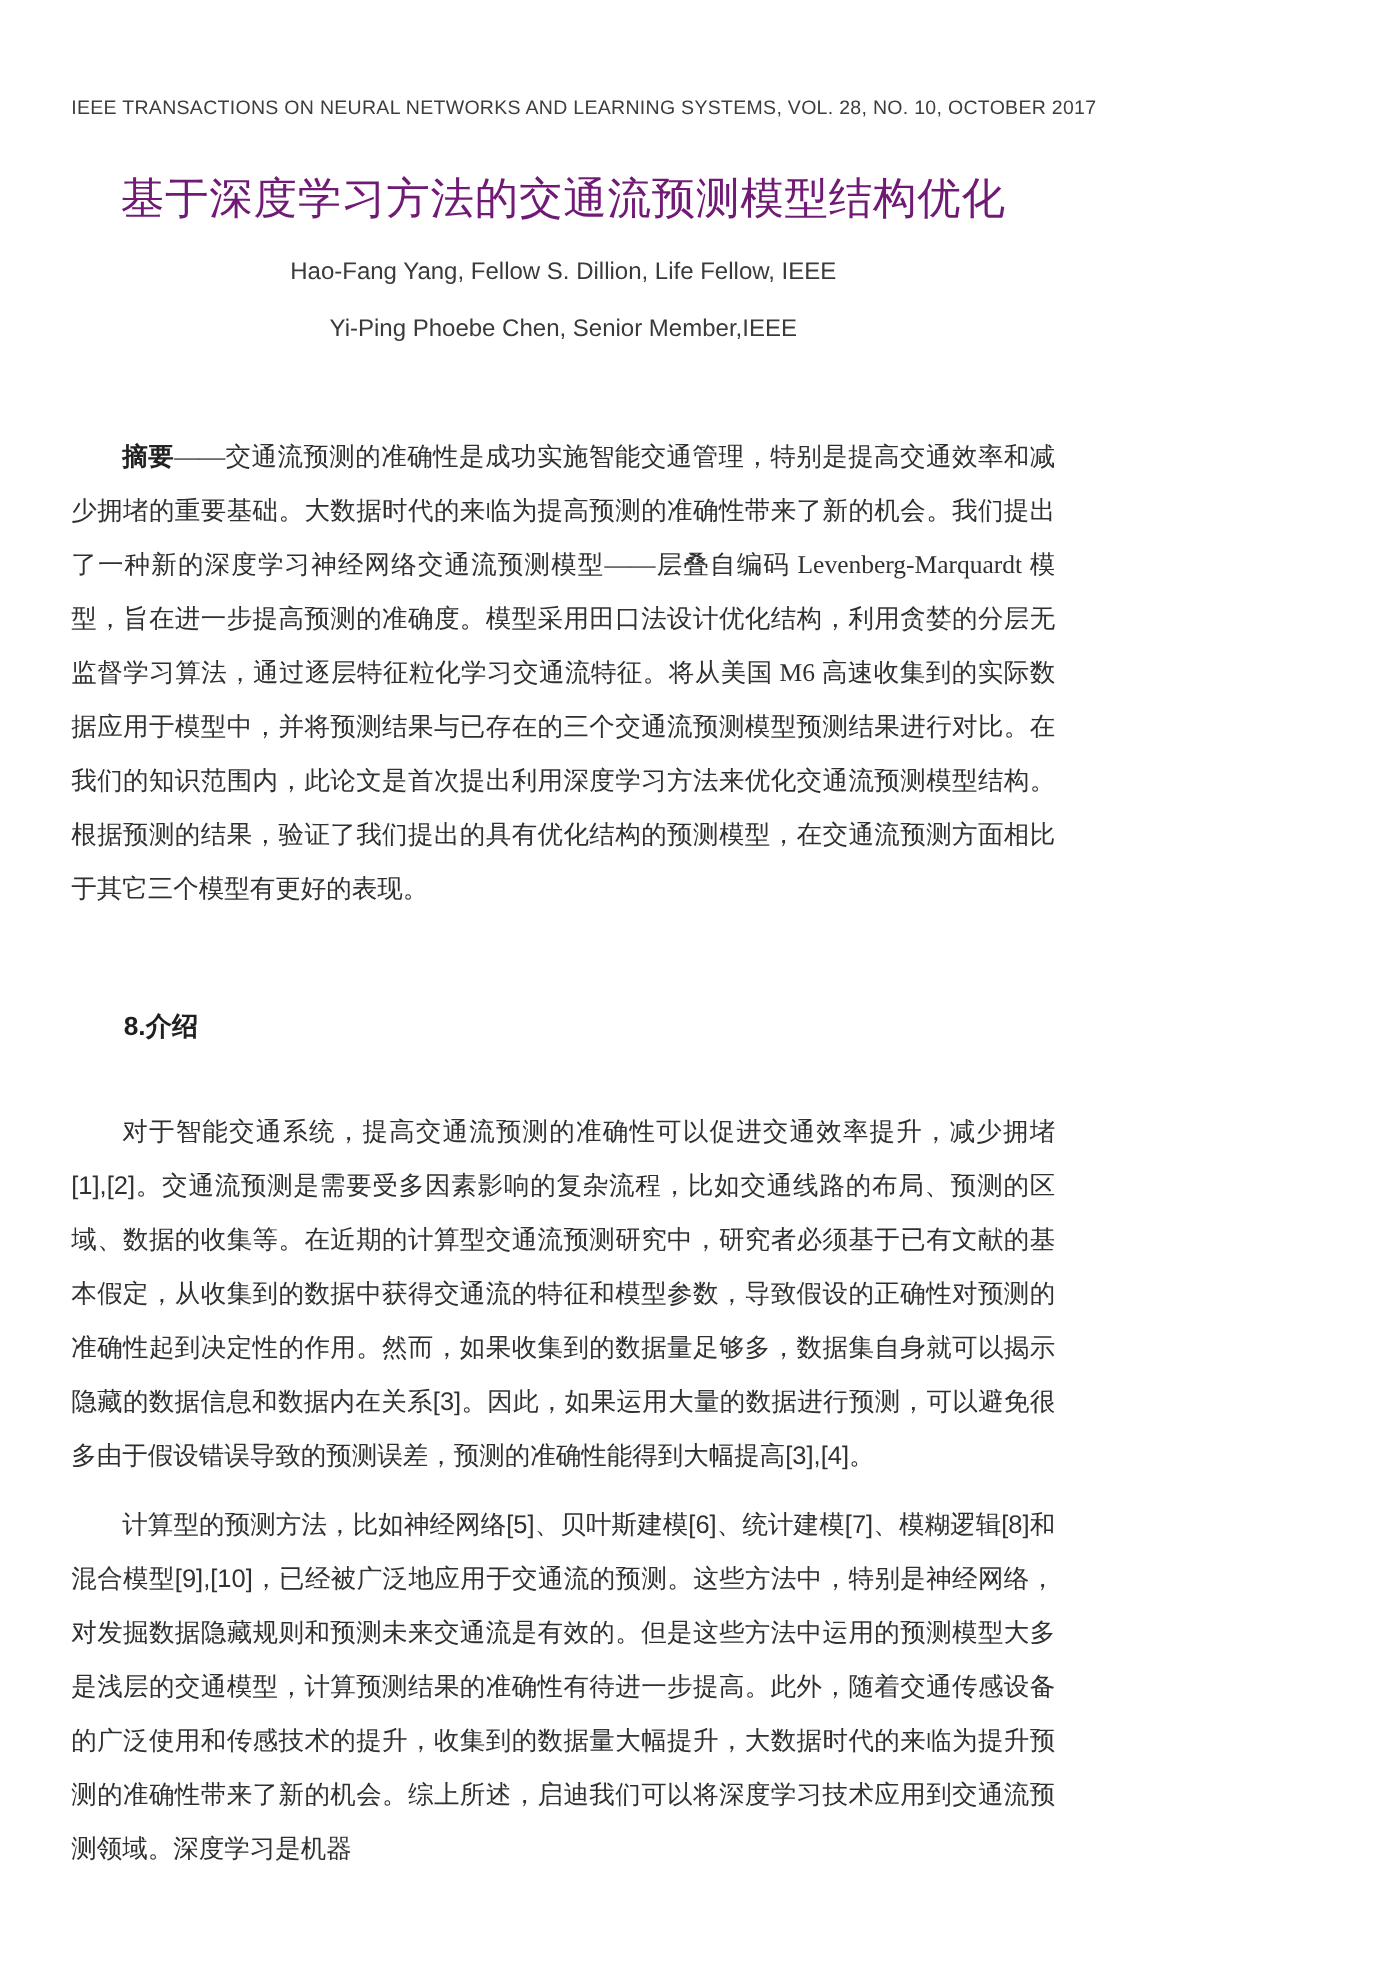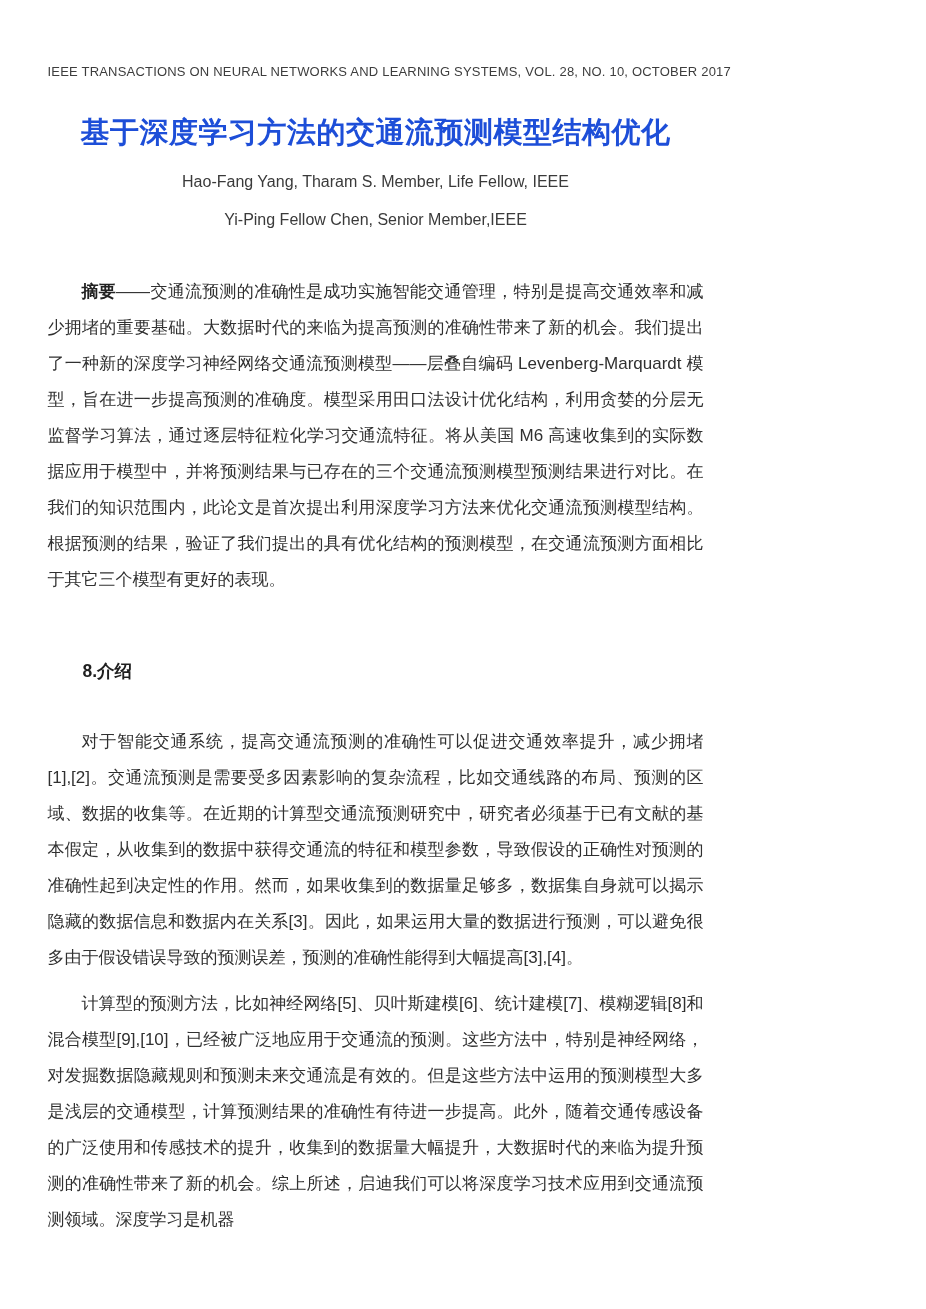--- a/index.html
+++ b/index.html
@@ -25,41 +25,42 @@
     text-align: center;
     font-size: 13px;
     letter-spacing: 0.2px;
     color: #3d3d3d;
     white-space: nowrap;
   }
   .paper-title {
     margin: 34px 0 0 0;
     text-align: center;
     font-size: 29px;
-    font-weight: bold;
+    font-weight: normal;
     letter-spacing: 0.5px;
-    color: #1d4ed8;
+    color: #701a75;
   }
   .author-line {
     margin-top: 20px;
     text-align: center;
     font-size: 16px;
     color: #3a3a3a;
   }
   .para {
     font-size: 17px;
     line-height: 36px;
     text-align: justify;
     text-justify: inter-ideograph;
     text-indent: 2em;
     color: #303030;
     margin: 0;
   }
   .abstract-para {
-    margin-top: 45px;
+    margin-top: 58px;
+    font-family: Liberation Serif, serif;
   }
   .keywords-para {
     margin-top: 15px;
   }
   .inline-label {
     font-weight: bold;
     color: #222222;
   }
   .section-heading {
     margin: 62px 0 0 0;
@@ -79,23 +80,23 @@
 </head>
 <body>
 
 <div class="page">
   <div class="content">
 
     <div class="running-head">IEEE TRANSACTIONS ON NEURAL NETWORKS AND LEARNING SYSTEMS, VOL. 28, NO. 10, OCTOBER 2017</div>
 
     <h1 class="paper-title">基于深度学习方法的交通流预测模型结构优化</h1>
 
-    <div class="author-line">Hao-Fang Yang, Tharam S. Member, Life Fellow, IEEE</div>
+    <div class="author-line">Hao-Fang Yang, Fellow S. Dillion, Life Fellow, IEEE</div>
 
-    <div class="author-line">Yi-Ping Fellow Chen, Senior Member,IEEE</div>
+    <div class="author-line">Yi-Ping Phoebe Chen, Senior Member,IEEE</div>
 
     <p class="para abstract-para"><span class="inline-label">摘要</span><span>——交通流预测的准确性是成功实施智能交通管理，特别是提高交通效率和减少拥堵的重要基础。大数据时代的来临为提高预测的准确性带来了新的机会。我们提出了一种新的深度学习神经网络交通流预测模型——层叠自编码 Levenberg-Marquardt 模型，旨在进一步提高预测的准确度。模型采用田口法设计优化结构，利用贪婪的分层无监督学习算法，通过逐层特征粒化学习交通流特征。将从美国 M6 高速收集到的实际数据应用于模型中，并将预测结果与已存在的三个交通流预测模型预测结果进行对比。在我们的知识范围内，此论文是首次提出利用深度学习方法来优化交通流预测模型结构。根据预测的结果，验证了我们提出的具有优化结构的预测模型，在交通流预测方面相比于其它三个模型有更好的表现。</span></p>
 
 
     <h2 class="section-heading">8.介绍</h2>
 
     <p class="para intro-para-1">对于智能交通系统，提高交通流预测的准确性可以促进交通效率提升，减少拥堵 [1],[2]。交通流预测是需要受多因素影响的复杂流程，比如交通线路的布局、预测的区域、数据的收集等。在近期的计算型交通流预测研究中，研究者必须基于已有文献的基本假定，从收集到的数据中获得交通流的特征和模型参数，导致假设的正确性对预测的准确性起到决定性的作用。然而，如果收集到的数据量足够多，数据集自身就可以揭示隐藏的数据信息和数据内在关系[3]。因此，如果运用大量的数据进行预测，可以避免很多由于假设错误导致的预测误差，预测的准确性能得到大幅提高[3],[4]。</p>
 
     <p class="para intro-para-2">计算型的预测方法，比如神经网络[5]、贝叶斯建模[6]、统计建模[7]、模糊逻辑[8]和混合模型[9],[10]，已经被广泛地应用于交通流的预测。这些方法中，特别是神经网络，对发掘数据隐藏规则和预测未来交通流是有效的。但是这些方法中运用的预测模型大多是浅层的交通模型，计算预测结果的准确性有待进一步提高。此外，随着交通传感设备的广泛使用和传感技术的提升，收集到的数据量大幅提升，大数据时代的来临为提升预测的准确性带来了新的机会。综上所述，启迪我们可以将深度学习技术应用到交通流预测领域。深度学习是机器</p>
 

